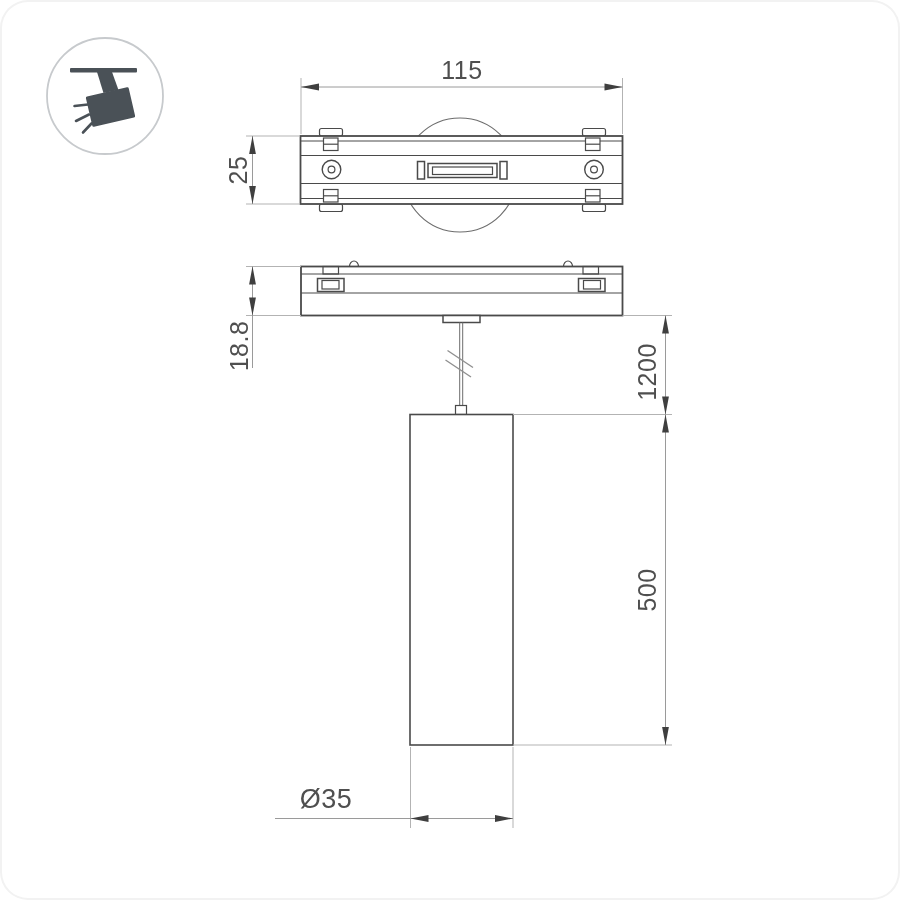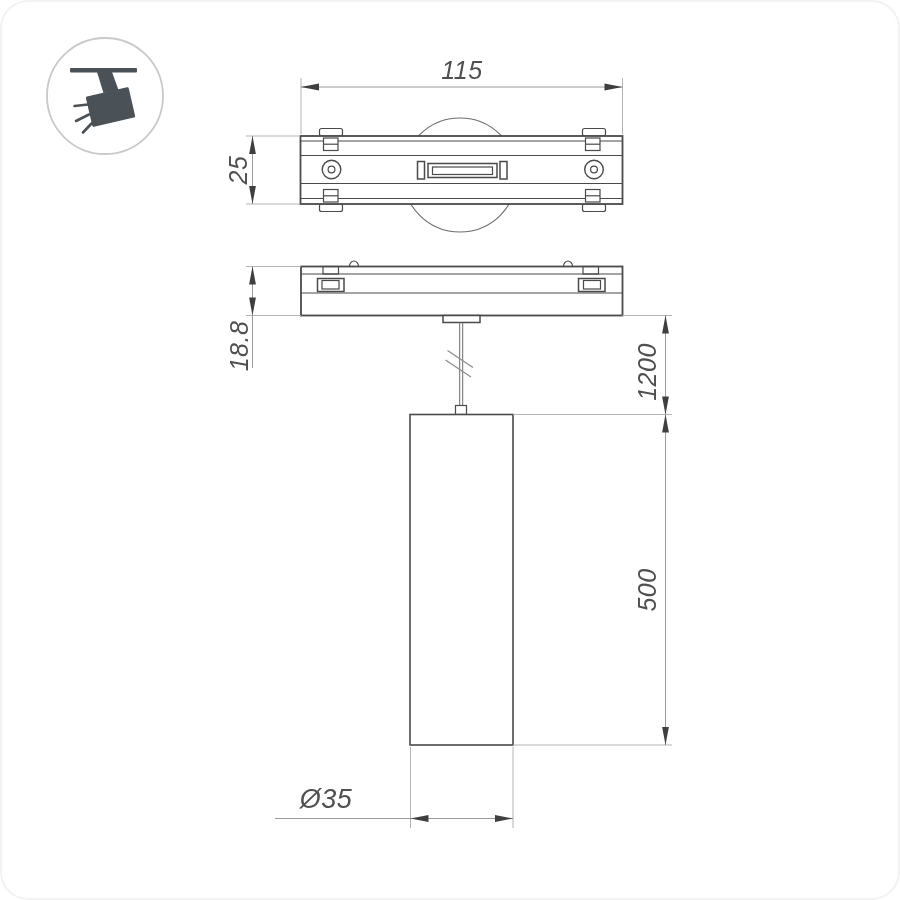--- a/index.html
+++ b/index.html
@@ -1,19 +1,19 @@
 <!DOCTYPE html>
 <html style="--background: #ffffff; --object-line: #4a4a4a; --dimension-line: #9a9a9a; --extension-line: #b3b3b3; --arrow: #3f3f3f; --text: #4f4f4f; --icon: #4a5157; --icon-ring: #c7cacd;"><head>
 <meta charset="utf-8">
 <style>
   html,body{margin:0;padding:0;background:#fff;}
   .canvas{
     position:relative;width:900px;height:900px;background:var(--background,#fff);
     font-family:"Liberation Sans",sans-serif;overflow:hidden;
-    border-radius:28px;box-shadow:inset 0 0 0 2px #f2f2f2;font-style:italic;
+    border-radius:28px;box-shadow:inset 0 0 0 2px #f2f2f2;
   }
   svg{display:block}
   .objf{stroke:var(--object-line,#4a4a4a);stroke-width:1.8;fill:#ffffff;}
   .thin{stroke:var(--object-line,#4a4a4a);stroke-width:1.2;fill:none;}
   .thinf{stroke:var(--object-line,#4a4a4a);stroke-width:1.2;fill:#ffffff;}
   .circ{stroke:#6d6d6d;stroke-width:1.1;fill:none;}
   .ext{stroke:var(--extension-line,#b3b3b3);stroke-width:1;fill:none;}
   .dimline{stroke:var(--dimension-line,#9a9a9a);stroke-width:1;fill:none;}
   .arrow{fill:var(--arrow,#3f3f3f);stroke:none;}
   .break-line{stroke:#8f8f8f;stroke-width:1.4;fill:none;}

